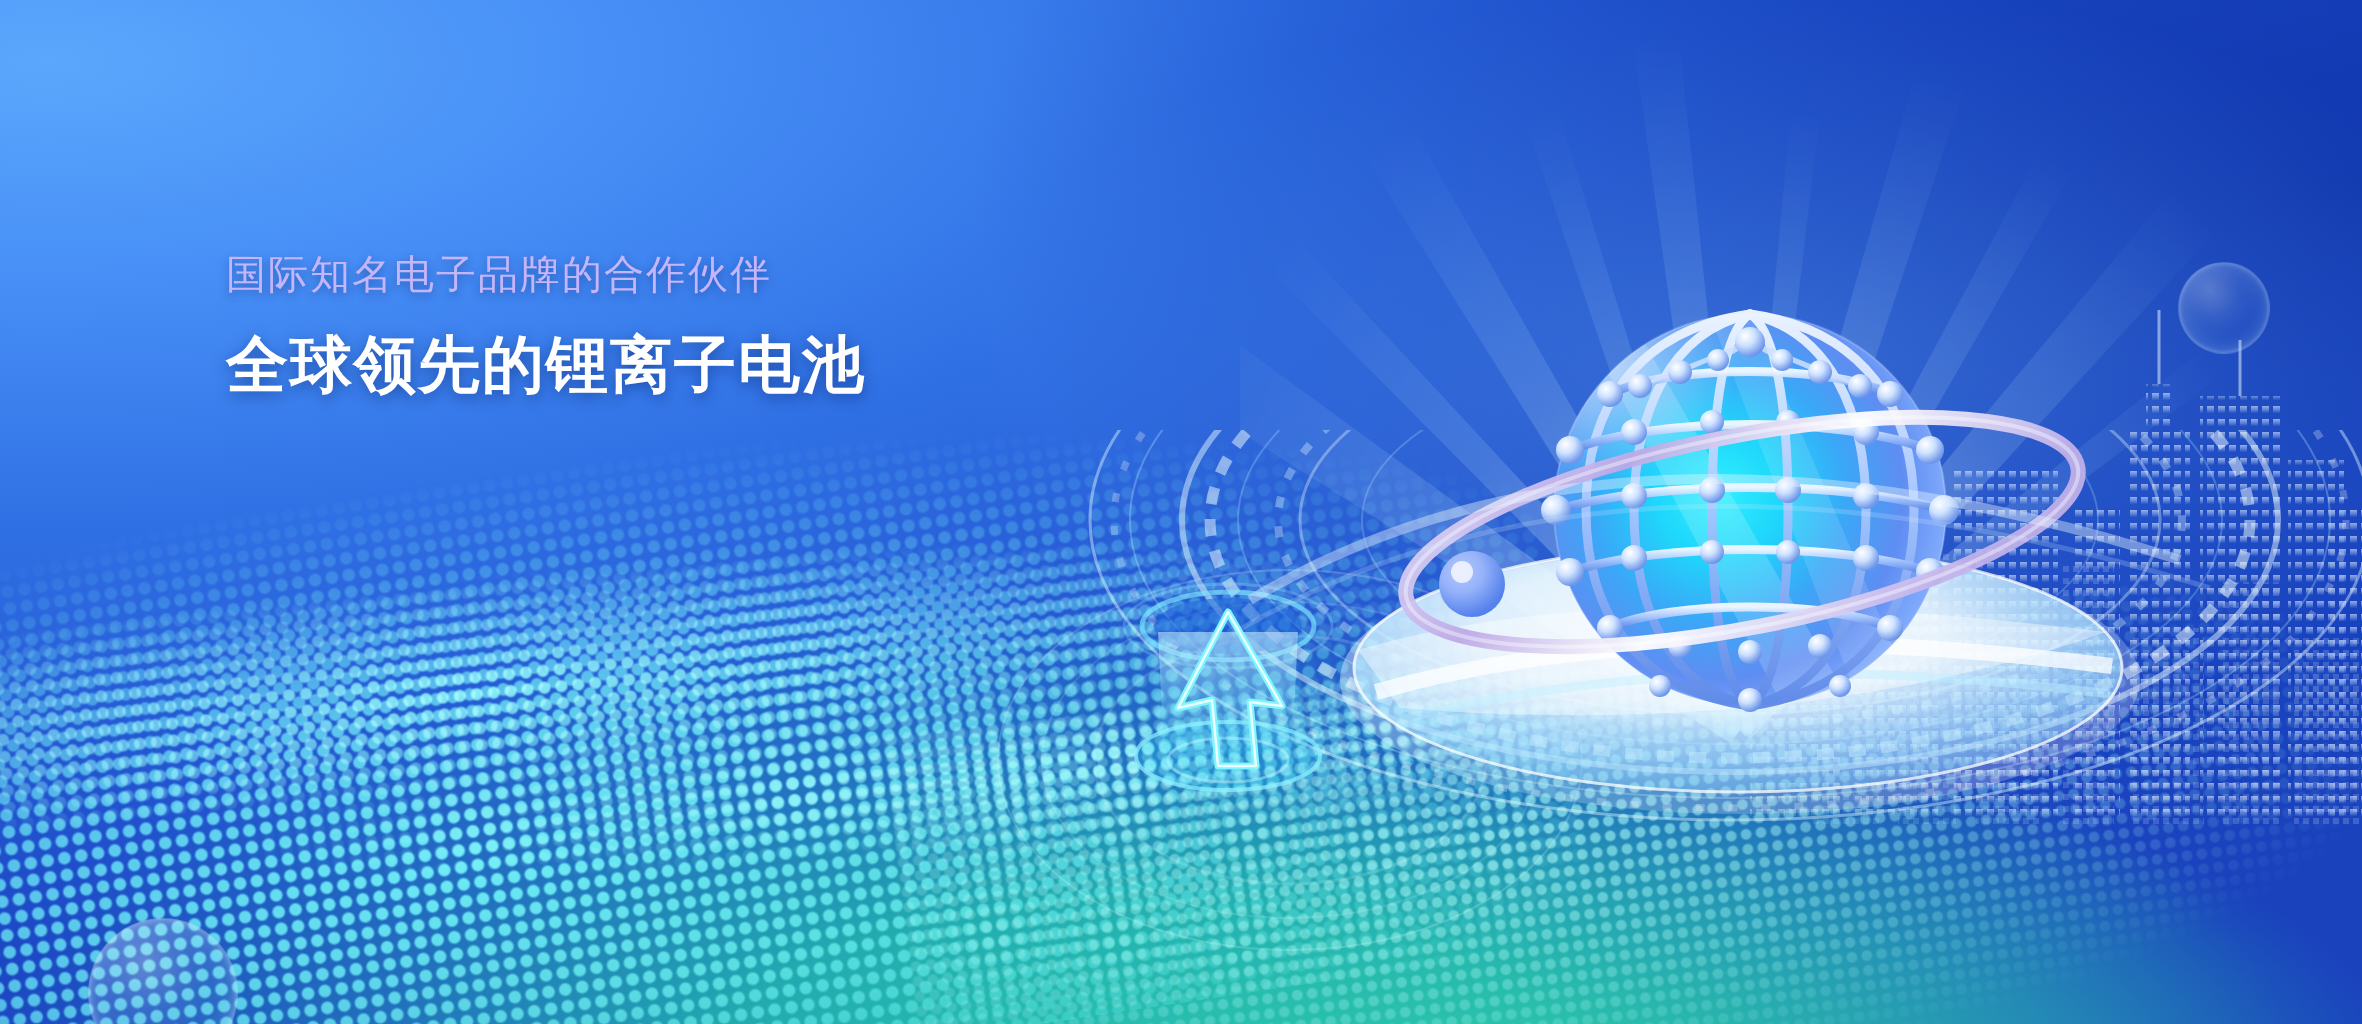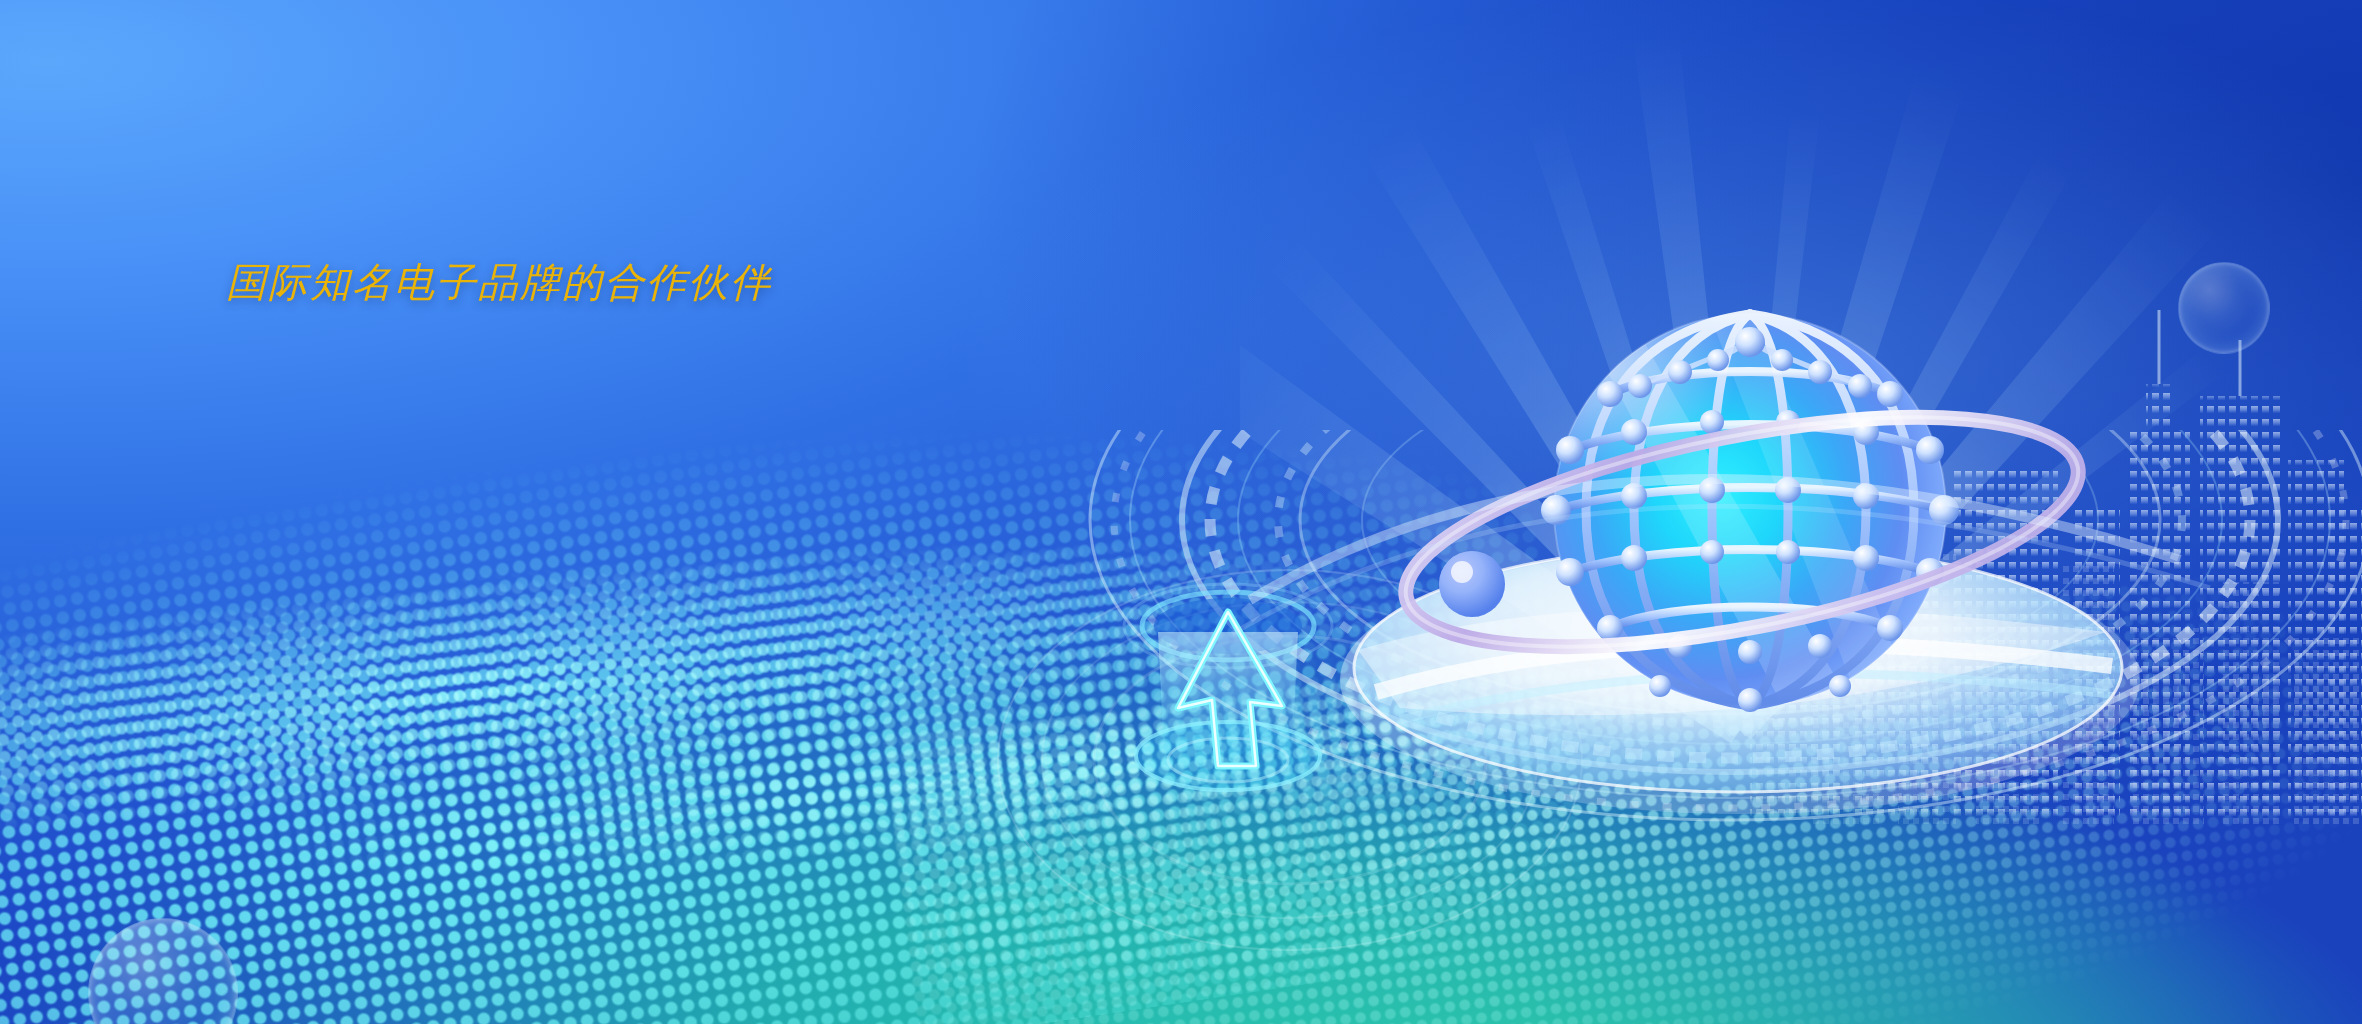--- a/index.html
+++ b/index.html
@@ -101,25 +101,24 @@
     left:88px;top:918px;width:150px;height:150px;
     background:
       radial-gradient(circle at 36% 28%, rgba(255,255,255,.30) 0%, rgba(200,230,255,.14) 36%, rgba(130,190,255,.06) 64%, rgba(100,170,255,.02) 100%);
     box-shadow:inset 0 0 30px rgba(200,235,255,.34), inset 0 0 7px rgba(255,255,255,.40);
     border:1px solid rgba(210,238,255,.26);
   }
 
   
   #copy{left:226px;top:250px;width:900px;}
   #eyebrow{
-    font-size:40px;line-height:1.2;color:#eab308;font-weight:400;
+    font-size:40px;line-height:1.2;color:#c4b5fd;font-weight:400;
     letter-spacing:2px;
     text-shadow:0 3px 10px rgba(10,40,110,.45);
-    margin:8px 0 26px 0;
-    font-style:italic;
+    margin:0 0 26px 0;
   }
   #headline{
     font-size:62px;line-height:1.32;color:#ffffff;font-weight:700;
     letter-spacing:2px;
     text-shadow:0 4px 14px rgba(8,36,105,.50);
     margin:0;
   }
   #headline .hl{display:block;}
 </style>
 </head>
@@ -423,16 +422,17 @@
       <path d="M132 454 Q520 224 1110 408" stroke="#cfe6ff" stroke-opacity=".22" stroke-width="5"></path>
     </g>
   </svg>
 
   <div class="abs bubble" id="bubble-tr"></div>
   <div class="abs bubble" id="bubble-bl"></div>
 
   <div class="abs" id="copy">
     <p id="eyebrow">国际知名电子品牌的合作伙伴</p>
     <h1 id="headline">
+      <span class="hl">全球领先的锂离子电池</span>
     </h1>
   </div>
 
 </div>
 
 </body></html>

